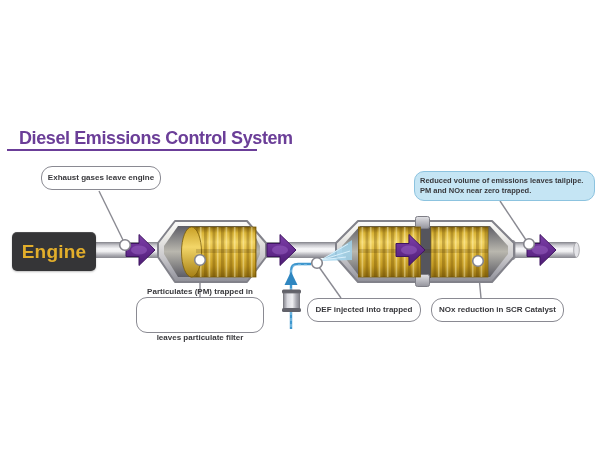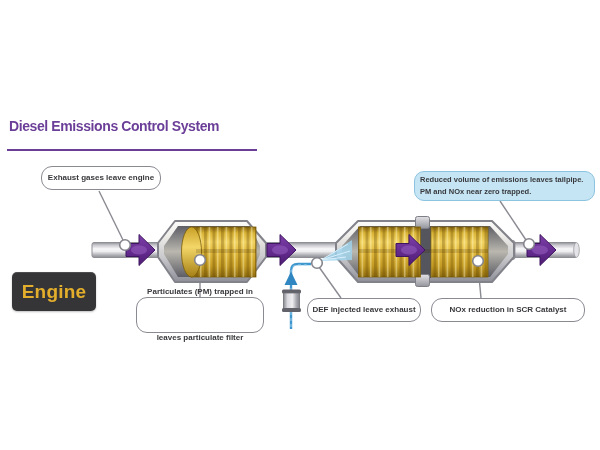--- a/index.html
+++ b/index.html
@@ -3,54 +3,53 @@
 <meta charset="utf-8">
 <style>
   html,body{margin:0;padding:0;}
   body{
     width:600px;height:450px;background:#ffffff;overflow:hidden;position:relative;
     font-family:"Liberation Sans", sans-serif;
   }
   .canvas{position:absolute;inset:0;}
   svg.diagram{position:absolute;left:0;top:0;z-index:1;}
   .page-title{
-    position:absolute;left:7px;top:116px;z-index:2;margin:2px;
-    font-size:14px;font-weight:bold;letter-spacing:-0.4px;
+    position:absolute;left:7px;top:116px;z-index:2;margin:12px;
+    font-size:18px;font-weight:bold;letter-spacing:-0.4px;
     color:var(--title-purple,#6B3E98);
   }
   .title-rule{
     position:absolute;left:7px;top:149px;width:250px;height:2px;z-index:2;
     background:var(--title-purple,#6B3E98);
   }
   .callout{
     position:absolute;z-index:2;box-sizing:border-box;
     background:#ffffff;border:1.5px solid var(--callout-border,#8A8A92);
     border-radius:11px;color:var(--label-text,#38383C);
     font-size:8px;font-weight:bold;line-height:10.5px;
     display:flex;flex-direction:column;align-items:center;justify-content:center;
     text-align:center;padding:8px 4px;
   }
   .callout .ln{display:block;white-space:nowrap;}
   .callout-exhaust{left:41px;top:166px;width:120px;height:24px;}
   .callout-pm{left:136px;top:297px;width:128px;height:36px;gap:36px;}
   .callout-def{left:307px;top:298px;width:114px;height:24px;}
-  .callout-nox{left:431px;top:298px;width:154px;height:24px;}
+  .callout-nox{left:431px;top:298px;width:133px;height:24px;}
   .callout-tailpipe{
     left:414px;top:171px;width:181px;height:30px;
     background:var(--tailpipe-note-bg,#C5E5F4);
     border-color:var(--tailpipe-note-border,#8CC3DF);
     font-size:7.5px;line-height:10.5px;align-items:flex-start;text-align:left;
-    padding:3px 5px;border-radius:10px;justify-content:space-between;
+    padding:3px 5px;border-radius:10px;
   }
   .engine-block{
     position:absolute;left:12px;top:232px;width:84px;height:39px;z-index:2;
     background:var(--engine-bg,#353537);border-radius:5px;
     display:flex;align-items:center;justify-content:center;
     box-shadow:inset 0 1px 0 rgba(255,255,255,0.12), 0 1px 2px rgba(0,0,0,0.25);
-    margin-top:40px;
   }
   .engine-block span{
     color:var(--engine-text,#E2AE2B);font-size:19px;font-weight:bold;letter-spacing:0.2px;
   }
 </style>
 </head>
 <body>
 
 <div class="canvas">
 
@@ -192,21 +191,21 @@
     <span class="ln">Reduced volume of emissions leaves tailpipe.</span>
     <span class="ln">PM and NOx near zero trapped.</span>
   </div>
 
   <div class="callout callout-pm">
     <span class="ln">Particulates (PM) trapped in</span>
     <span class="ln">leaves particulate filter</span>
   </div>
 
   <div class="callout callout-def">
-    <span class="ln">DEF injected leave exhaust</span>
+    <span class="ln">DEF injected into trapped</span>
   </div>
 
   <div class="callout callout-nox">
     <span class="ln">NOx reduction in SCR Catalyst</span>
   </div>
 
   <div class="engine-block">
     <span>Engine</span>
   </div>
 

